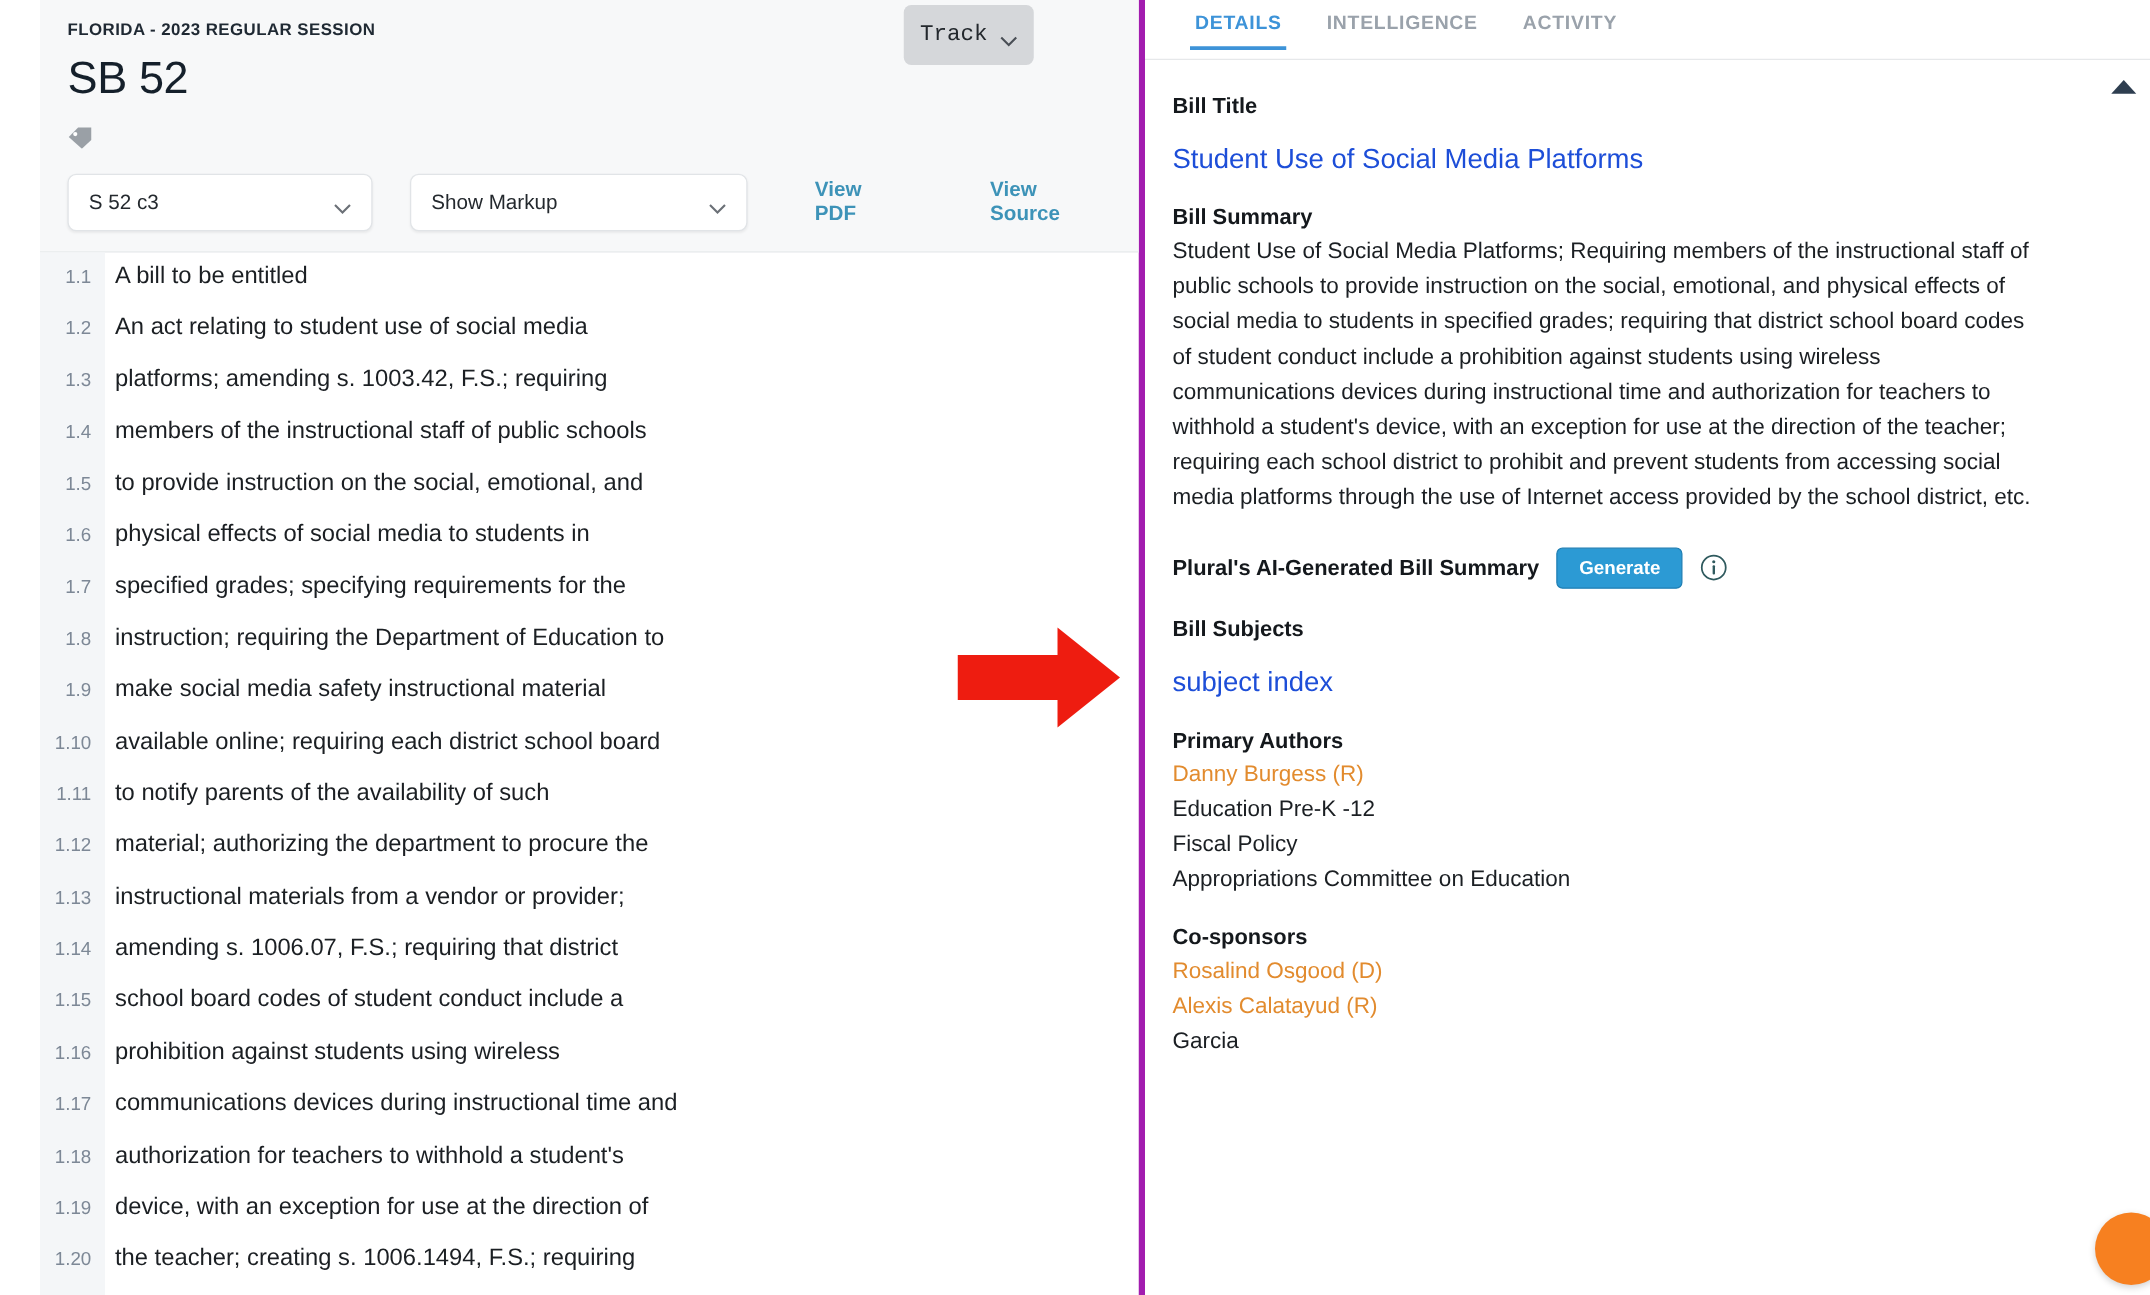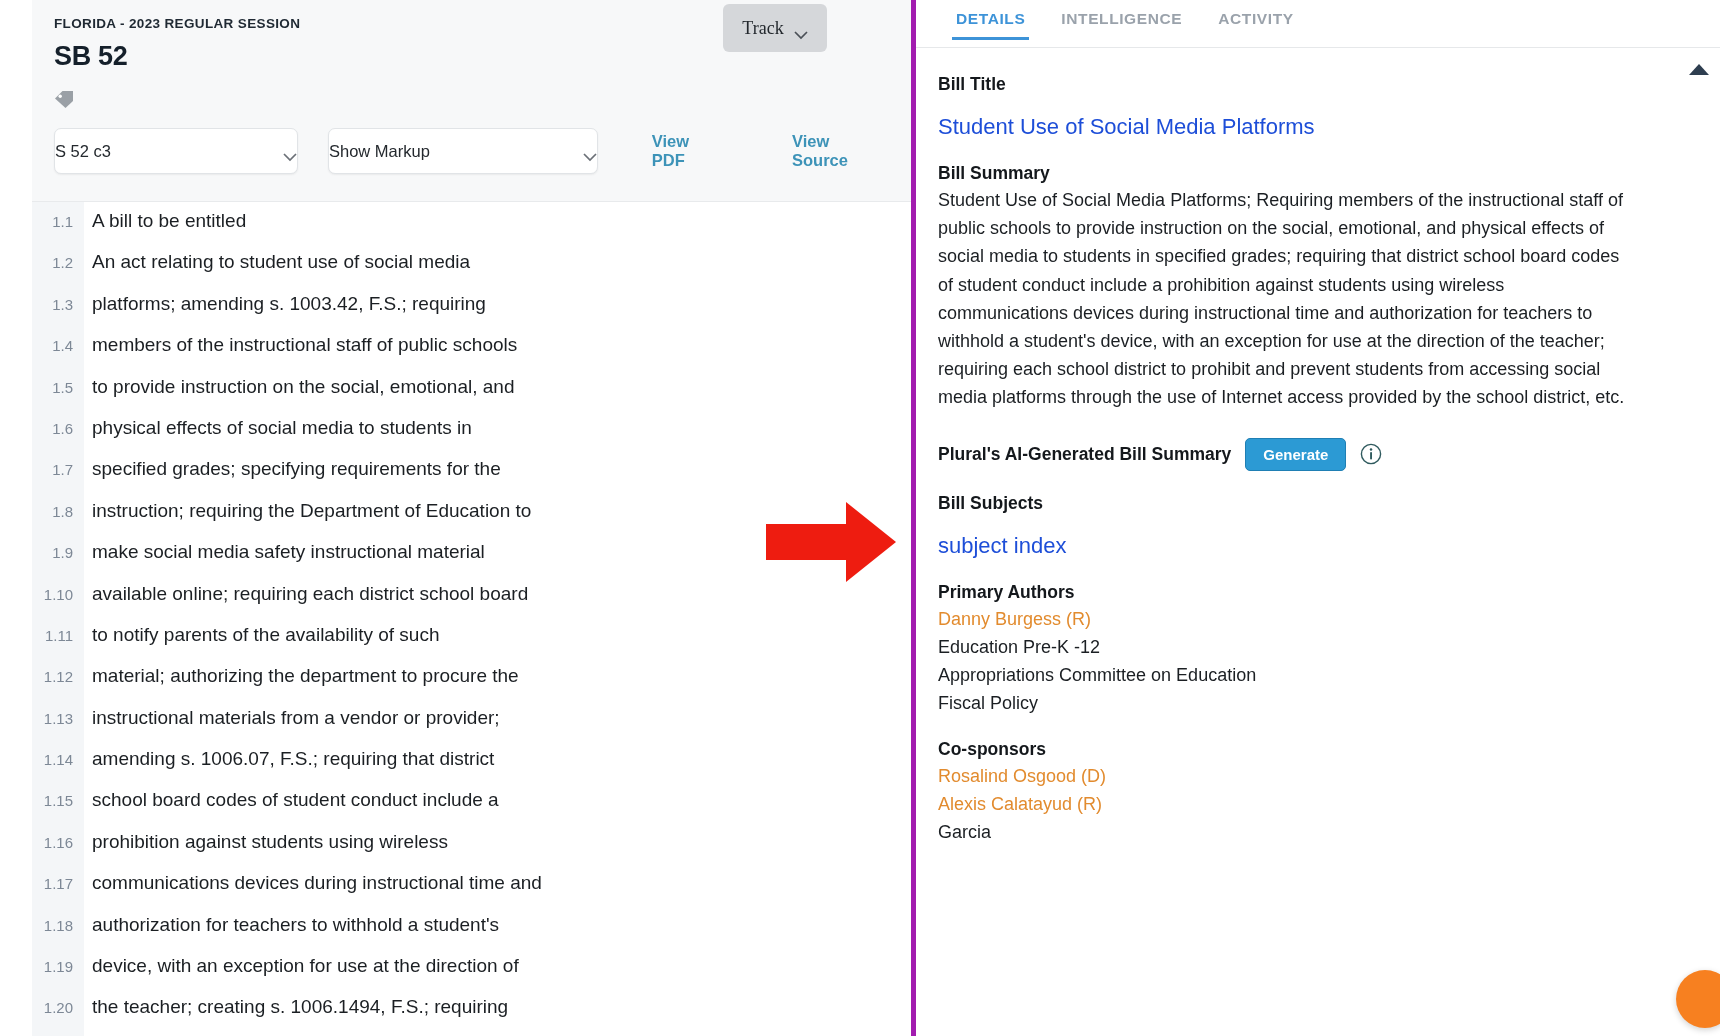--- a/index.html
+++ b/index.html
@@ -29,58 +29,58 @@
     border-bottom: 1px solid #e8eaec;
   }
   .session-label {
     font-size: 13.5px;
     font-weight: bold;
     letter-spacing: .35px;
     color: #1f2933;
     padding-top: 6px;
   }
   .bill-number {
-    font-size: 27px;
-    font-weight: bold;
+    font-size: 36px;
+    font-weight: normal;
     color: #15202b;
     margin-top: 10px;
     letter-spacing: -0.3px;
   }
   .tag-row { margin-top: 18px; height: 22px; }
   .tag-icon { display: inline-block; width: 22px; height: 18px; }
   .track-button {
     position: absolute;
     top: 4px; right: 84px;
     width: 104px; height: 48px;
     background: #d5d7da;
     border: none;
     border-radius: 6px;
     display: flex; align-items: center; justify-content: center;
     gap: 10px;
     font-size: 18px;
     color: #23282d;
     cursor: pointer;
-    font-family: Liberation Serif, serif;
+    font-family: Liberation Mono, monospace;
   }
   .chev { width: 14px; height: 9px; }
   .controls-row {
     display: flex;
     align-items: center;
     margin-top: 16px;
     gap: 30px;
   }
   .select-box {
     width: 246px; height: 46px;
     background: #fff;
     border: 1px solid #e1e4e7;
     border-radius: 7px;
     box-shadow: 0 1px 2px rgba(0,0,0,.06);
     display: flex; align-items: center;
     justify-content: space-between;
-    padding: 0 0;
+    padding: 0 16px;
     font-size: 16.5px;
     color: #24292e;
     cursor: pointer;
   }
   .select-box.wide { width: 272px; }
   .link-btn {
     font-size: 16.5px;
     font-weight: bold;
     color: #3d93b8;
     text-decoration: none;
@@ -440,22 +440,22 @@
       <div class="field-block">
         <div class="field-label">Bill Subjects</div>
         <div class="field-value">subject index</div>
       </div>
 
       <div class="field-block">
         <div class="field-label">Primary Authors</div>
         <div id="primary-authors-list">
             <a class="person-link">Danny Burgess (R)</a>
             <div class="plain-line">Education Pre-K -12</div>
+            <div class="plain-line">Fiscal Policy</div>
             <div class="plain-line">Appropriations Committee on Education</div>
-            <div class="plain-line">Fiscal Policy</div>
           </div>
       </div>
 
       <div class="field-block">
         <div class="field-label">Co-sponsors</div>
         <div id="cosponsors-list">
             <a class="person-link">Rosalind Osgood (D)</a>
             <a class="person-link">Alexis Calatayud (R)</a>
             <div class="plain-line">Garcia</div>
           </div>

